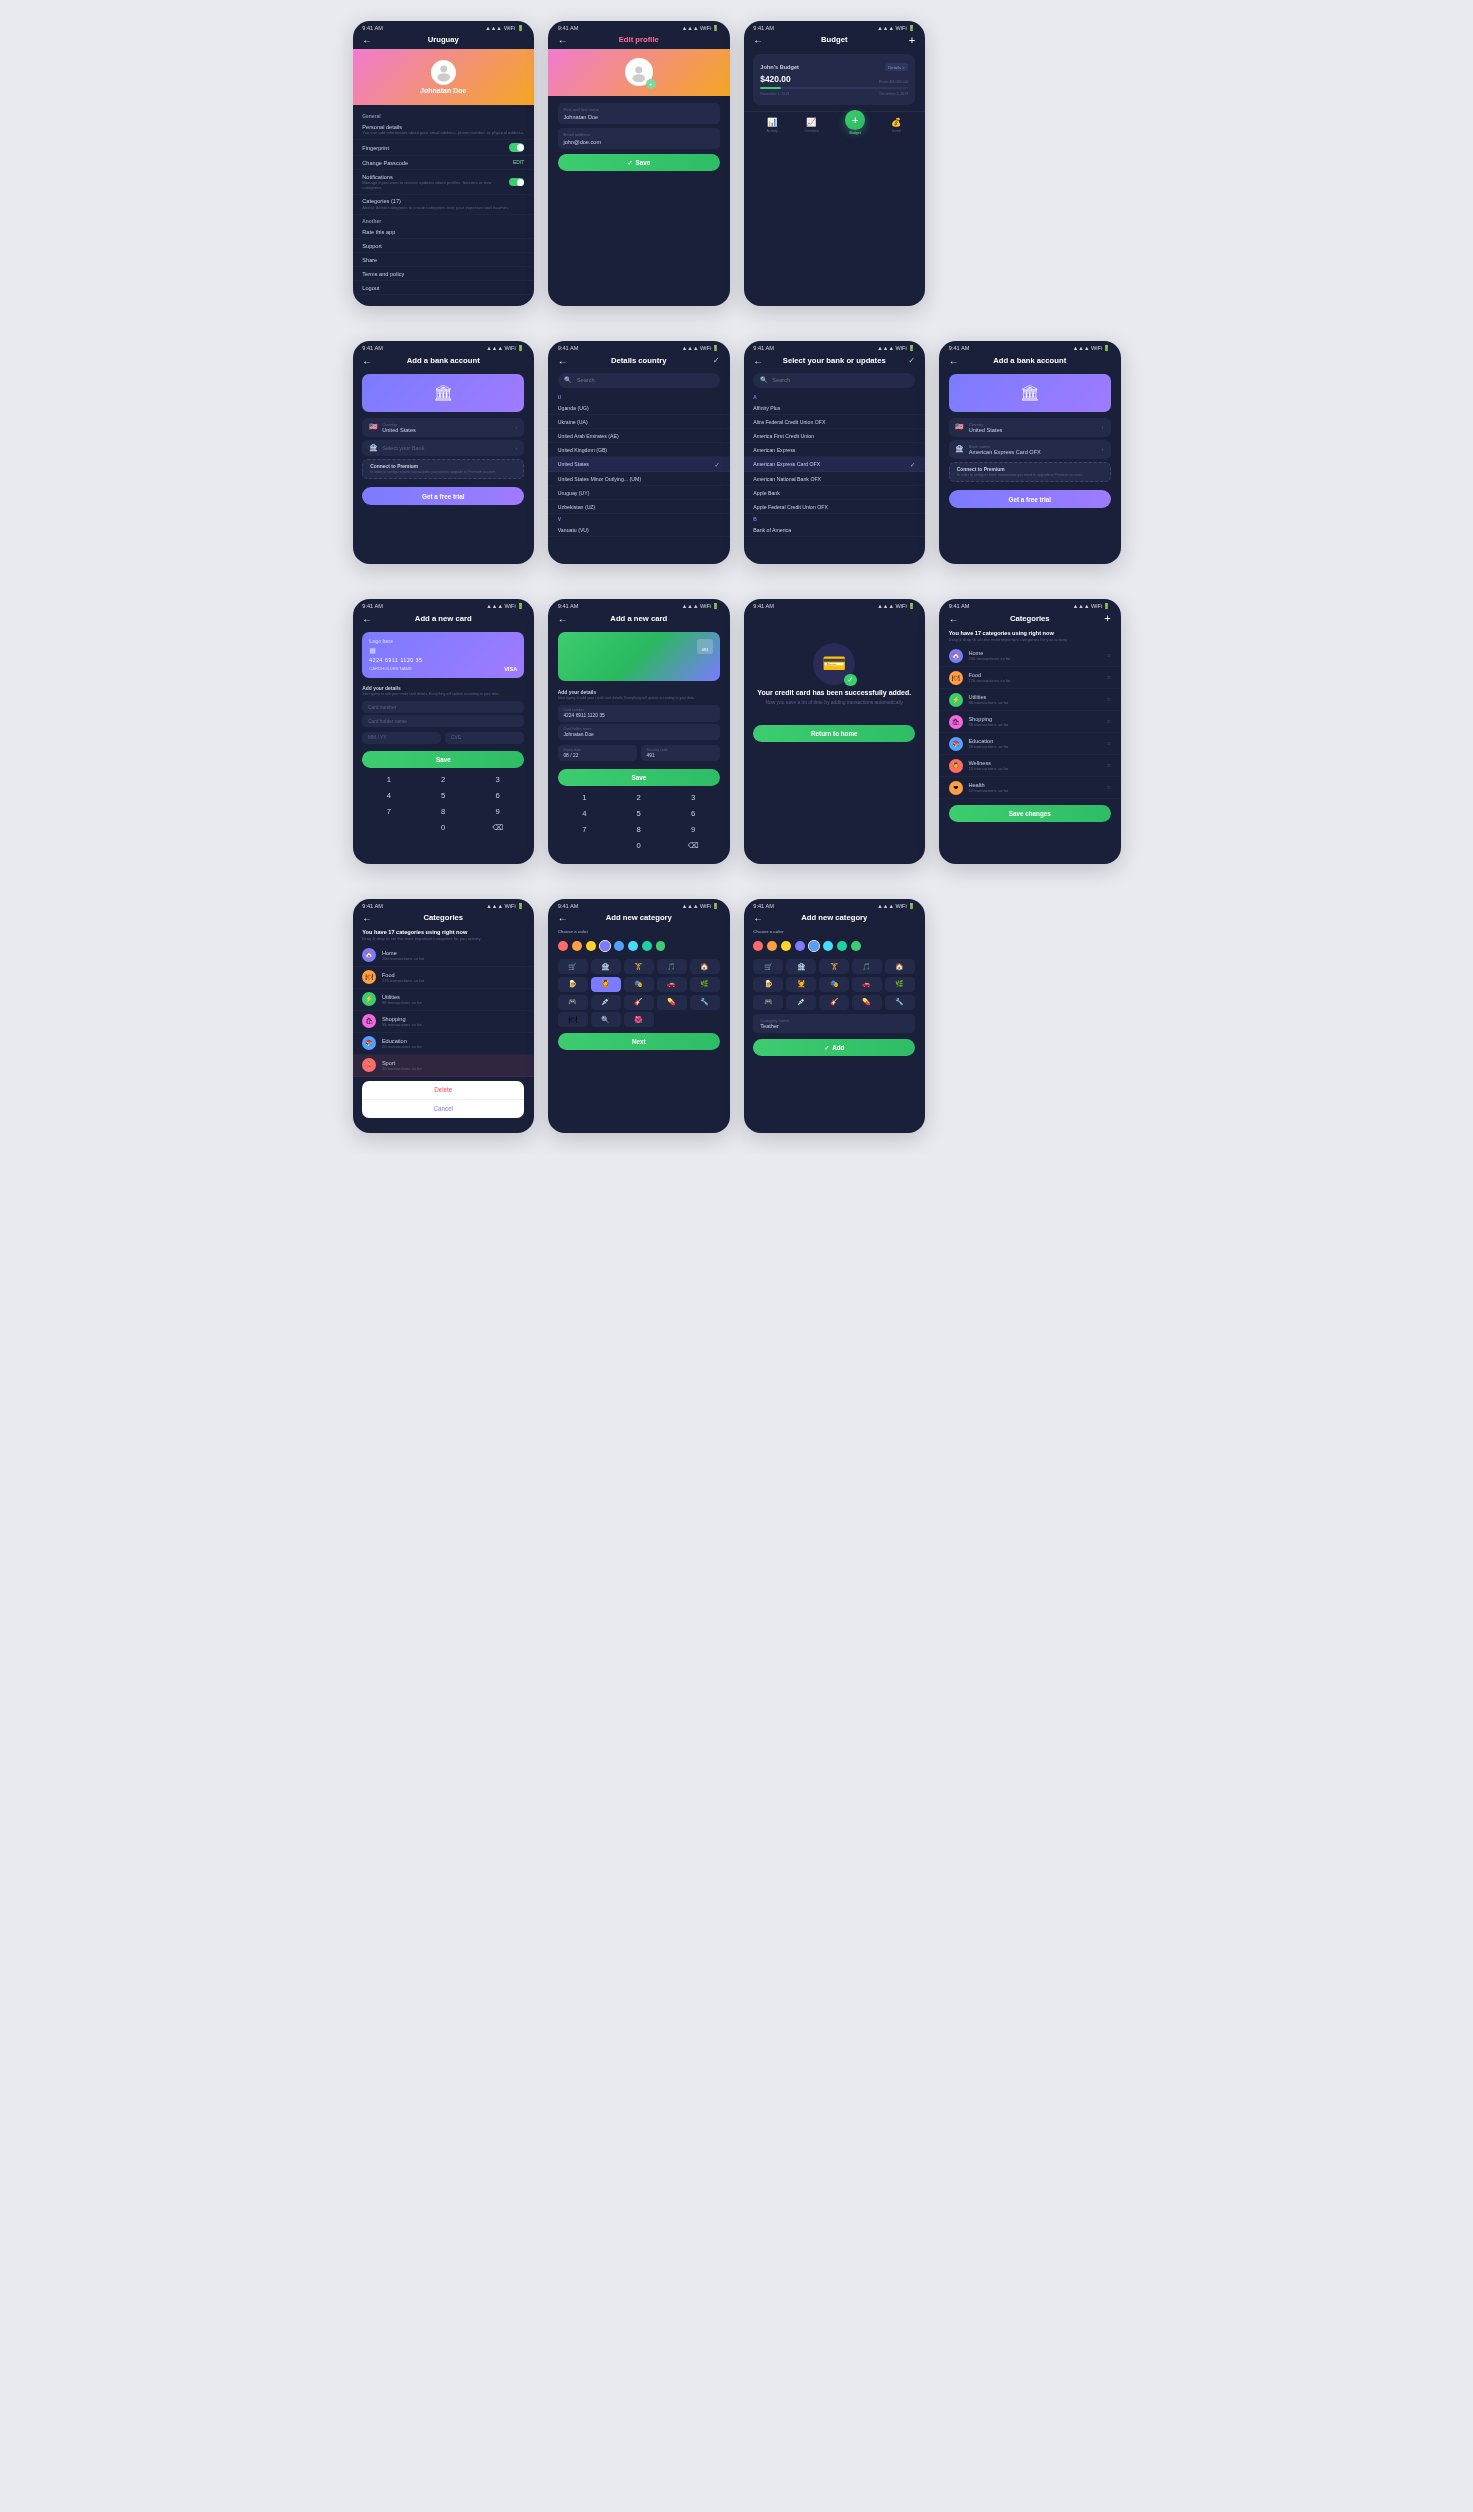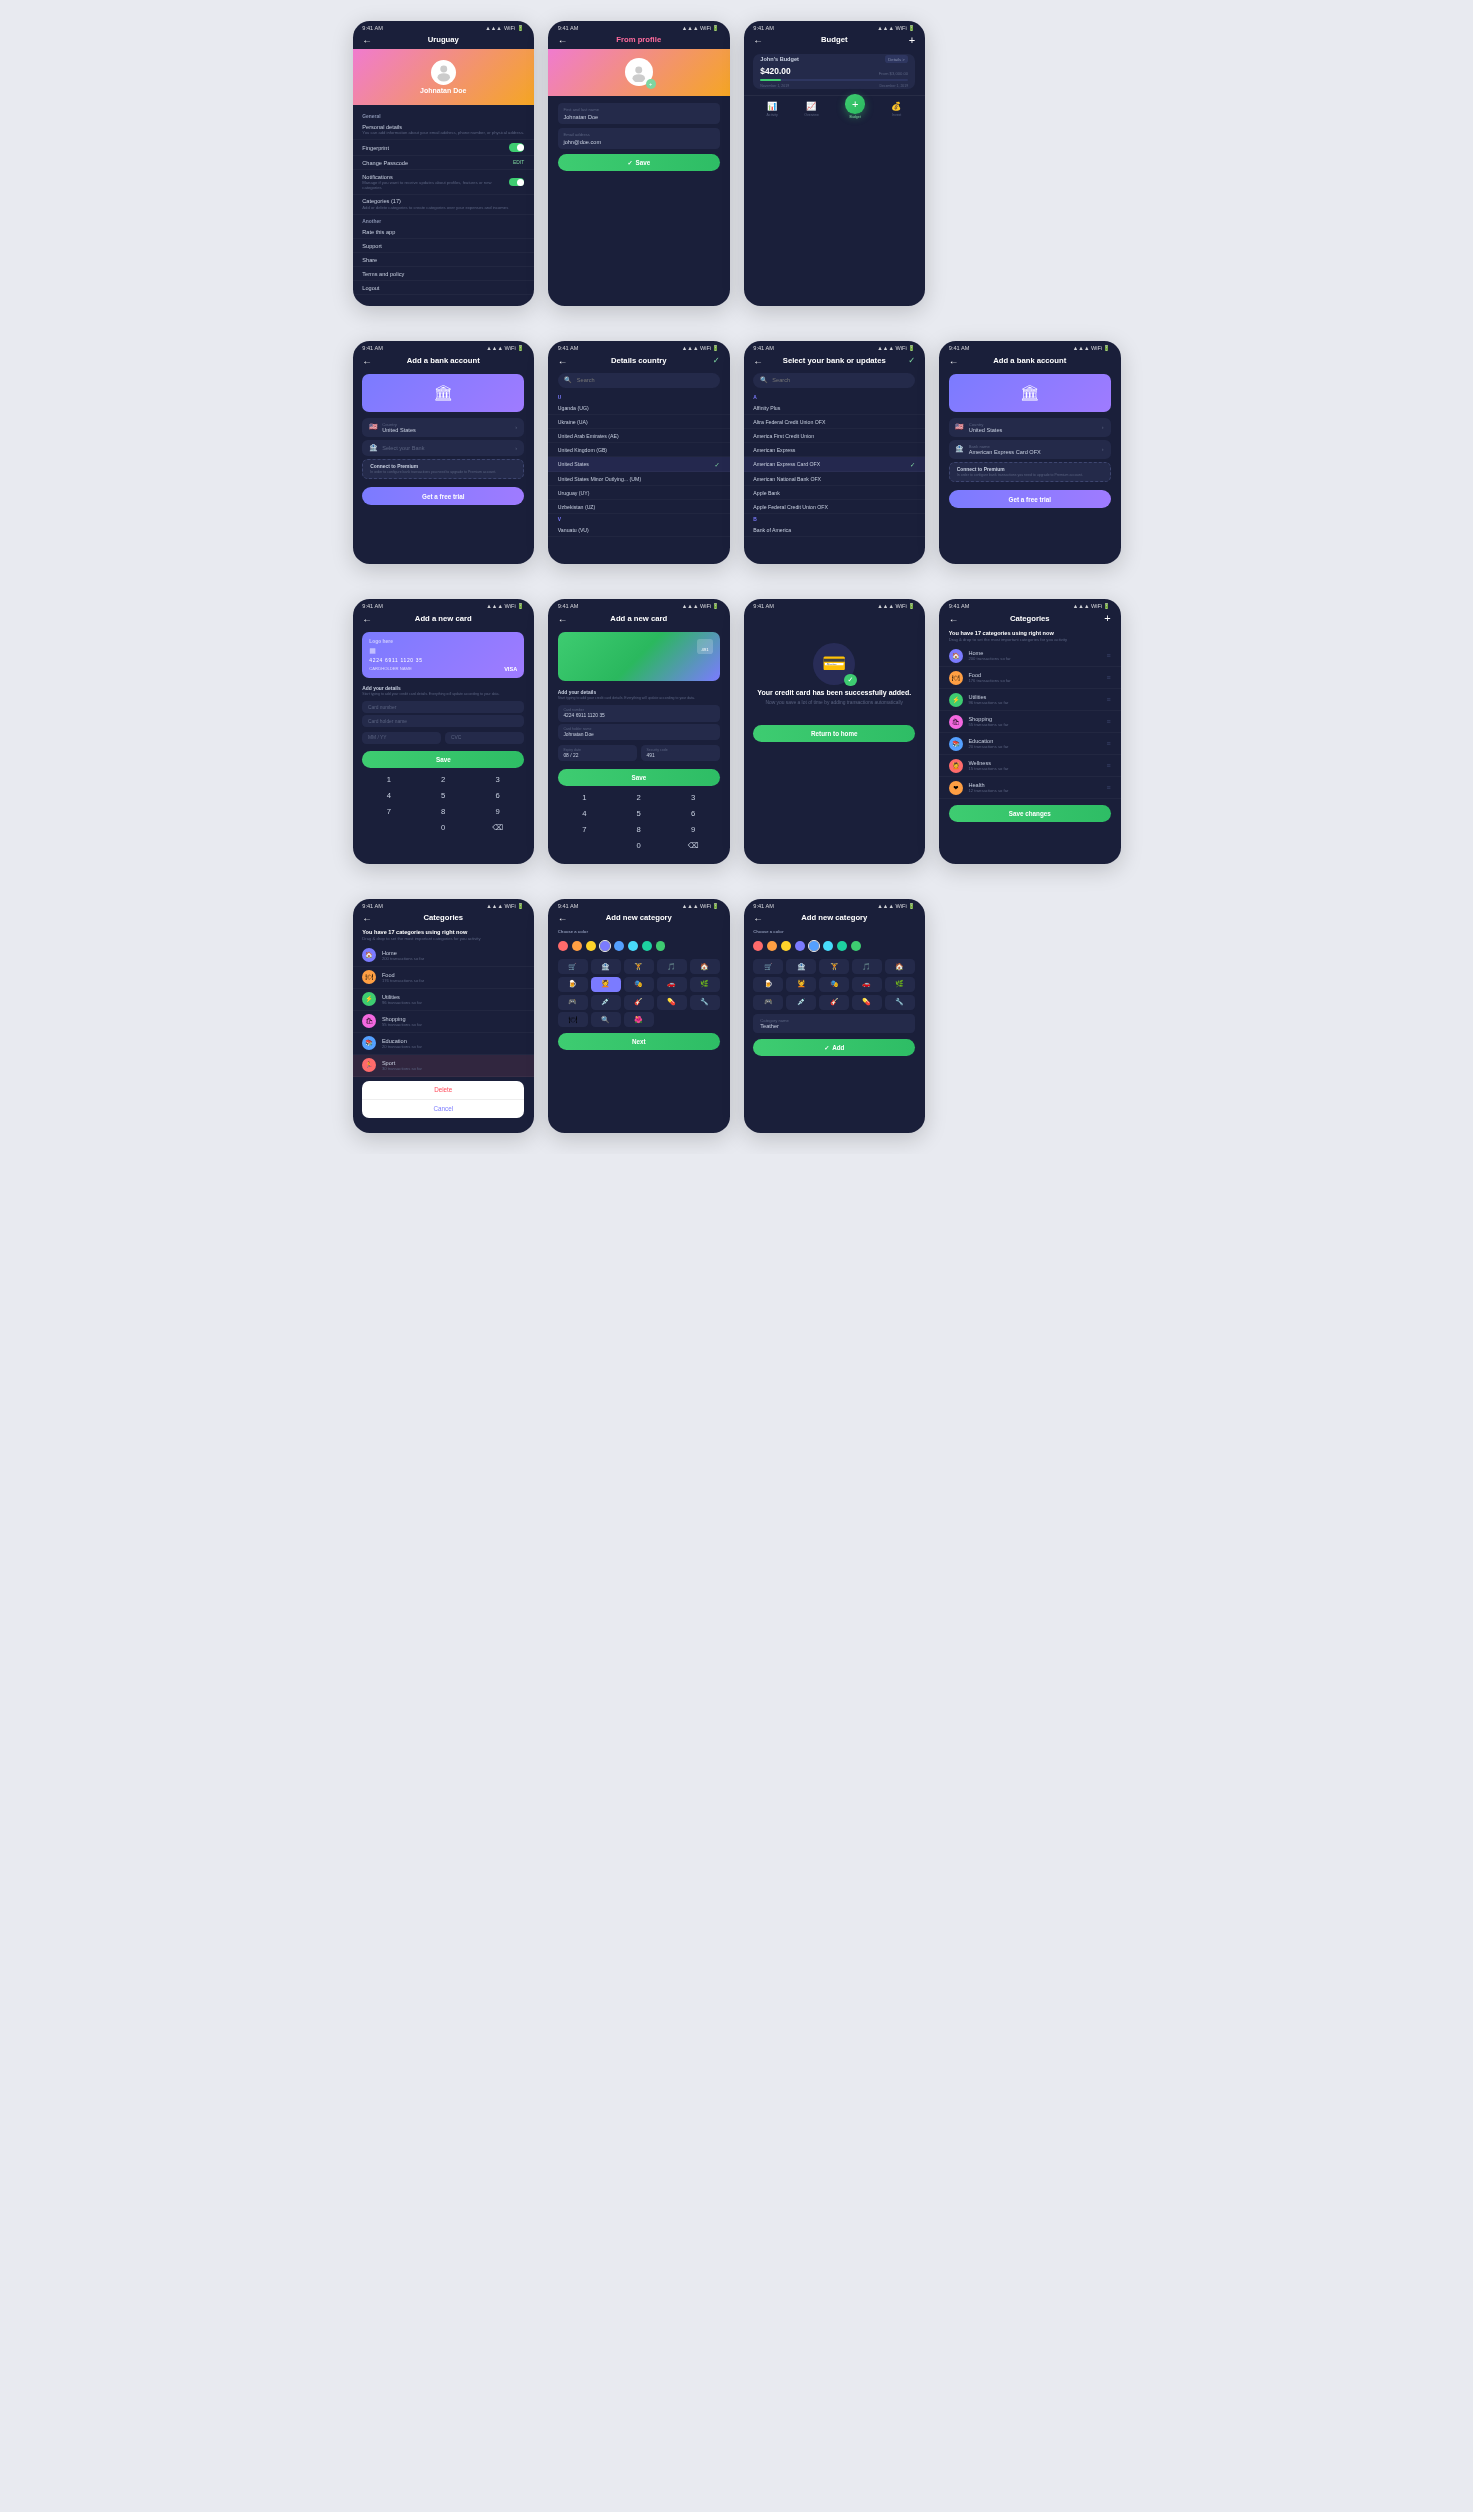--- a/index.html
+++ b/index.html
@@ -155,21 +155,21 @@
       cursor: pointer;
       width: calc(100% - 19.5px);
       display: flex; align-items: center; justify-content: center; gap: 2.8px;
     }
 
     
     .budget-card {
       background: #242a4a;
       border-radius: 7px;
       margin: 5.6px 9.8px;
-      padding: 1px 7px;
+      padding: 9px 7px;
     }
     .budget-card-header { display: flex; justify-content: space-between; align-items: center; margin-bottom: 2.8px; }
     .budget-title { color: #c8d0e0; font-size: 5.6px; font-weight: 600; }
     .details-btn { background: #2e3660; color: #8892b0; font-size: 4.2px; border-radius: 2.8px; padding: 1.4px 3.5px; cursor: pointer; }
     .budget-amount { color: #fff; font-size: 8.4px; font-weight: 700; }
     .budget-from { color: #5a6380; font-size: 4.2px; }
     .progress-bar { height: 2.8px; background: #2e3660; border-radius: 1.4px; margin: 2.8px 0; }
     .progress-fill { height: 100%; background: #3ecc71; border-radius: 1.4px; }
     .budget-dates { display: flex; justify-content: space-between; }
     .budget-date { color: #5a6380; font-size: 3.5px; }
@@ -499,21 +499,21 @@
 
   <div class="phone">
     <div class="phone-status">
       <span>9:41 AM</span>
       <div class="status-icons">
           <span>▲▲▲ WiFi 🔋</span>
         </div>
     </div>
     <div class="phone-header">
       <span class="back-arrow">←</span>
-      <span class="title pink">From profile</span>
+      <span class="title pink">Edit profile</span>
     </div>
     <div class="edit-hero">
       <div class="edit-avatar">
         <svg viewBox="0 0 28 28" fill="none" width="19.5" height="19.5">
             <circle cx="14" cy="10" r="5" fill="#ccc"></circle>
             <ellipse cx="14" cy="22" rx="9" ry="6" fill="#ccc"></ellipse>
           </svg>
       </div>
       <div class="edit-badge">+</div>
     </div>

